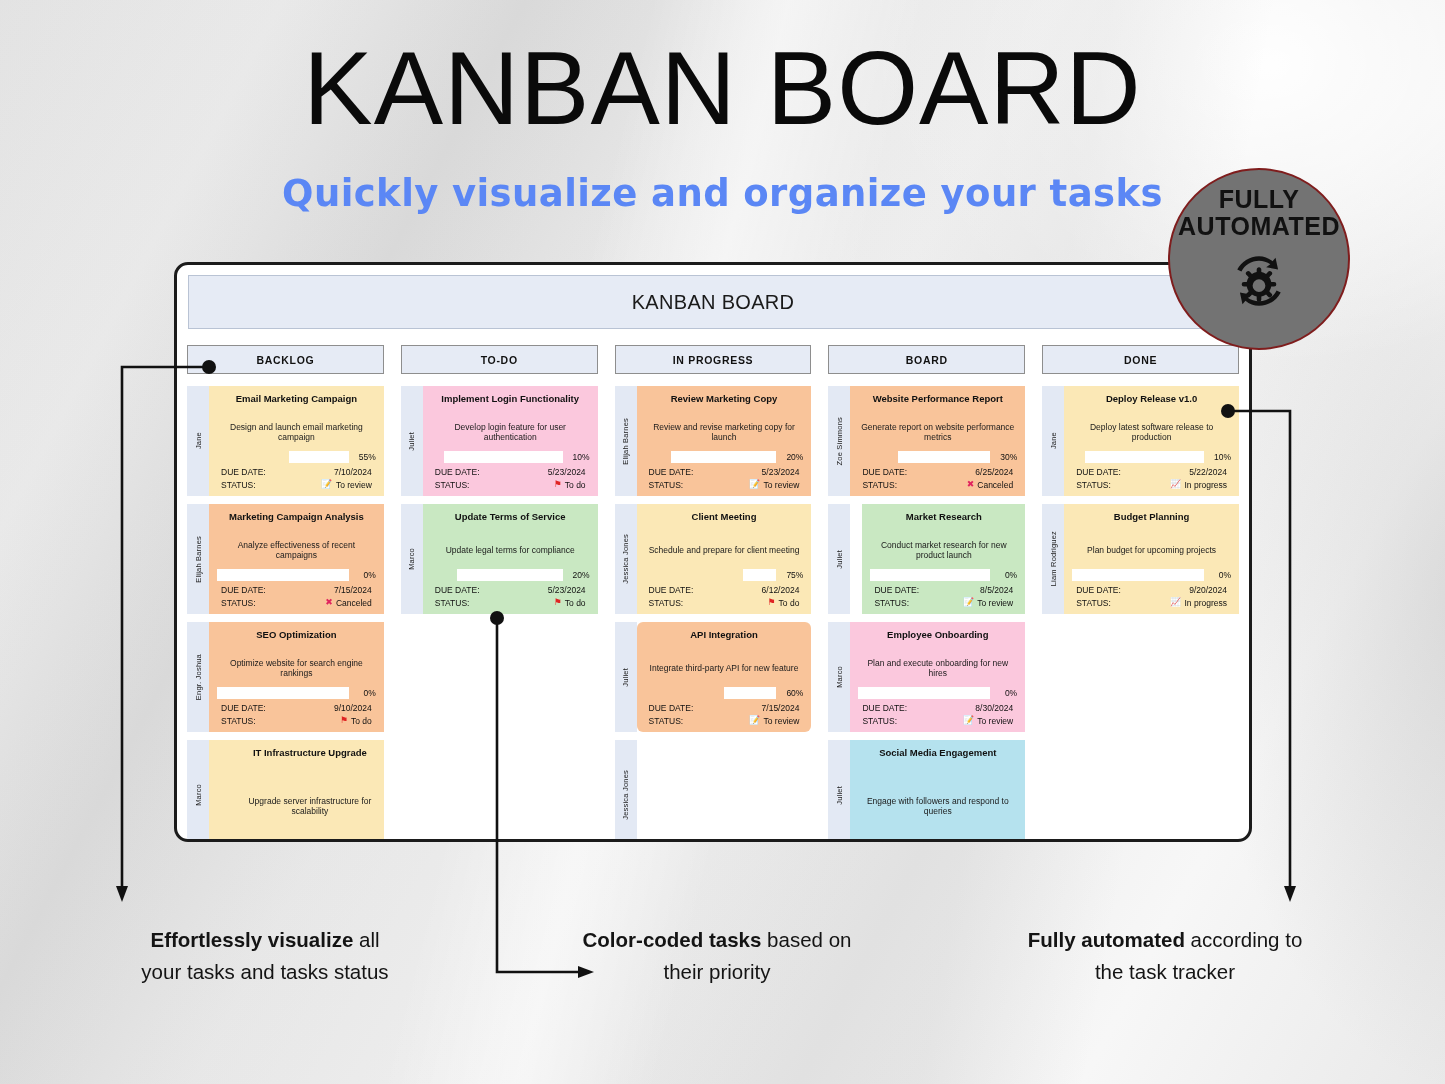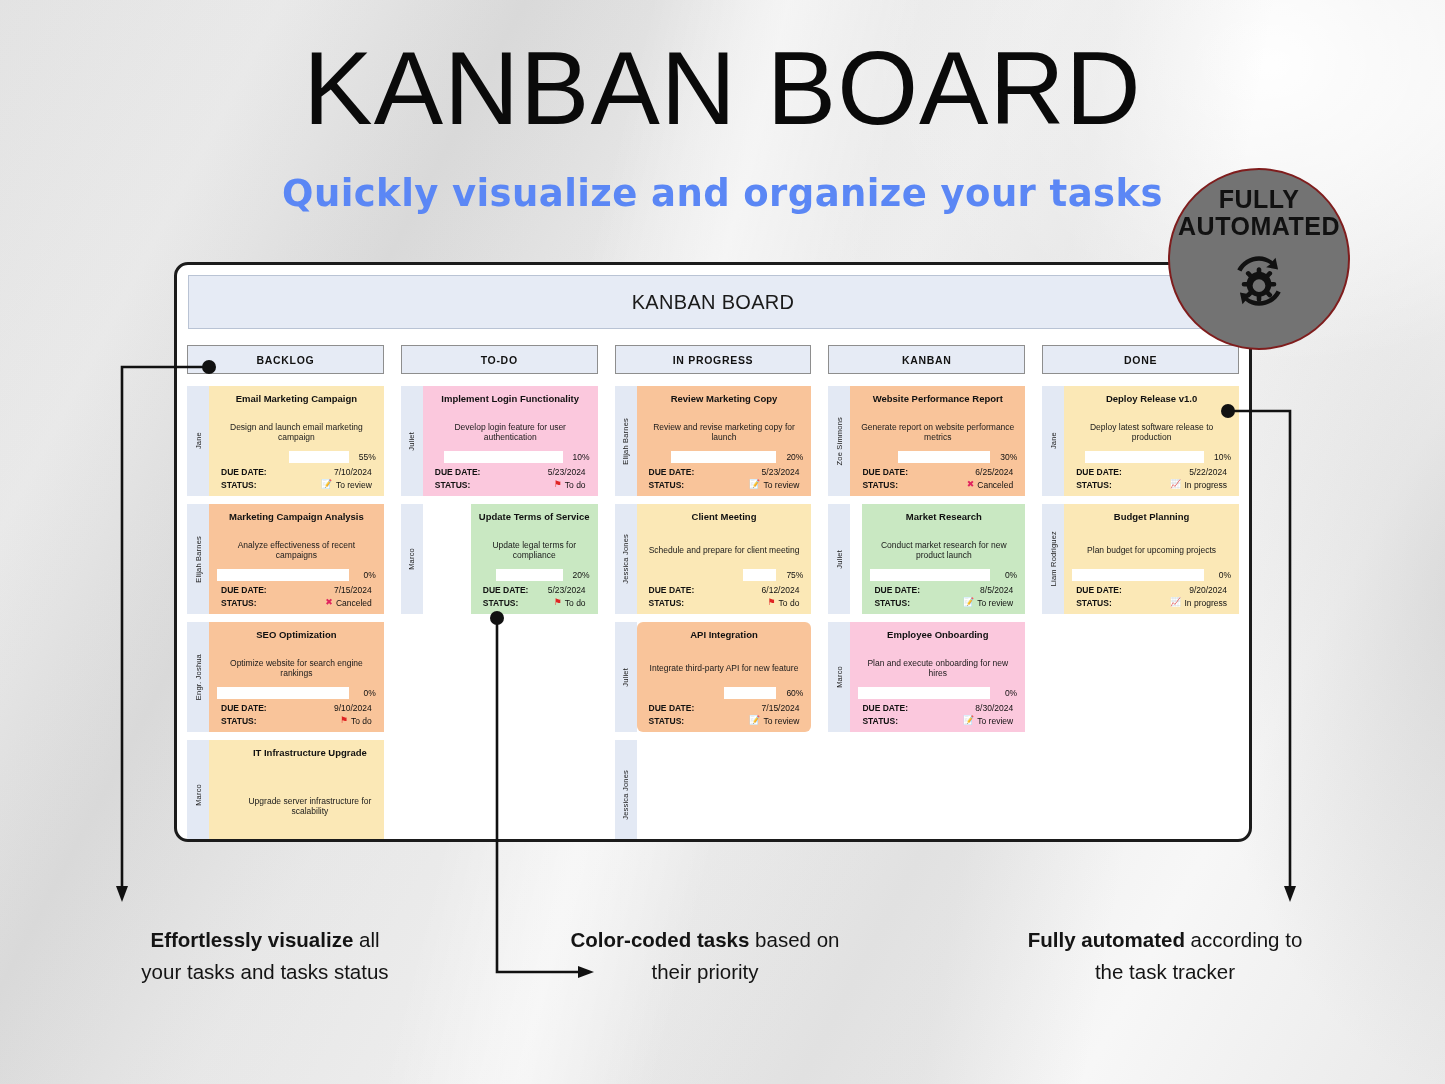--- a/index.html
+++ b/index.html
@@ -52,21 +52,21 @@
     white-space:nowrap;letter-spacing:.2px;}
   .body{flex:1;padding:7px 8px 5px 8px;display:flex;flex-direction:column;box-sizing:border-box;}
   .c-title{font-size:9.5px;font-weight:bold;text-align:center;color:#111;line-height:1.2;}
   .c-desc{font-size:8.5px;text-align:center;color:#1a1a1a;line-height:1.25;margin-top:9px;flex:1;
     display:flex;align-items:center;justify-content:center;padding:0 2px;}
   .prow{display:flex;align-items:center;gap:5px;margin-bottom:3px;}
   .pbar{flex:1;height:12px;background:#fff;position:relative;overflow:hidden;}
   .pfill{position:absolute;left:0;top:0;bottom:0;}
   .ppct{font-size:8.5px;color:#111;min-width:22px;text-align:right;}
   .mrow{display:flex;justify-content:space-between;font-size:8.5px;color:#111;line-height:1.45;padding:0 4px;}
-  .mrow .lbl{font-weight:700;}
+  .mrow .lbl{font-weight:400;}
   .mrow .val{display:flex;align-items:center;gap:3px;}
   .ic{font-size:9px;line-height:1;}
 
   
   .ann{position:absolute;inset:0;pointer-events:none;z-index:30;}
   .cap{position:absolute;text-align:center;font-size:20.5px;color:#141414;line-height:1.55;
        font-family:"Liberation Sans", sans-serif;}
   .cap b{font-weight:bold;}
 </style>
 </head>
@@ -211,21 +211,21 @@
                     <span class="ic" style="color: rgb(224, 36, 36);">⚑</span>
                     <span>To do</span>
                   </span>
                 </div>
               </div>
             </div>
             <div class="card">
               <div class="owner">
                 <span>Marco</span>
               </div>
-              <div class="body" style="background: rgb(201, 232, 194); margin-left: 48px;">
+              <div class="body" style="background: rgb(201, 232, 194);">
                 <div class="c-title">Update Terms of Service</div>
                 <div class="c-desc">Update legal terms for compliance</div>
                 <div class="prow">
                   <div class="pbar">
                     <div class="pfill" style="width: 20%; background: rgb(201, 232, 194);"></div>
                   </div>
                   <div class="ppct">20%</div>
                 </div>
                 <div class="mrow">
                   <span class="lbl">DUE DATE:</span>
@@ -324,21 +324,21 @@
               </div>
             </div>
             <div class="card">
               <div class="owner">
                 <span>Jessica Jones</span>
               </div>
             </div>
           </div>
         </div>
         <div class="col">
-          <div class="col-head">KANBAN</div>
+          <div class="col-head">BOARD</div>
           <div class="cards">
             <div class="card">
               <div class="owner">
                 <span>Zoe Simmons</span>
               </div>
               <div class="body" style="background: rgb(249, 196, 154);">
                 <div class="c-title">Website Performance Report</div>
                 <div class="c-desc">Generate report on website performance metrics</div>
                 <div class="prow">
                   <div class="pbar">
@@ -402,20 +402,29 @@
                   <span class="lbl">DUE DATE:</span>
                   <span class="val">8/30/2024</span>
                 </div>
                 <div class="mrow">
                   <span class="lbl">STATUS:</span>
                   <span class="val">
                     <span class="ic" style="color: rgb(232, 134, 42);">📝</span>
                     <span>To review</span>
                   </span>
                 </div>
+              </div>
+            </div>
+            <div class="card">
+              <div class="owner">
+                <span>Juliet</span>
+              </div>
+              <div class="body" style="background: rgb(181, 226, 238);">
+                <div class="c-title">Social Media Engagement</div>
+                <div class="c-desc">Engage with followers and respond to queries</div>
               </div>
             </div>
           </div>
         </div>
         <div class="col">
           <div class="col-head">DONE</div>
           <div class="cards">
             <div class="card">
               <div class="owner">
                 <span>Jane</span>
@@ -487,20 +496,20 @@
     <polygon points="122,902 116,886 128,886"></polygon>
     <polygon points="594,972 578,966 578,978"></polygon>
     <polygon points="1290,902 1284,886 1296,886"></polygon>
   </g>
 </svg>
 
 <div class="cap" style="left:60px;top:924px;width:410px">
   <b>Effortlessly visualize</b><span> all</span><br>
   <span>your tasks and tasks status</span>
 </div>
-<div class="cap" style="left:500px;top:924px;width:410px">
+<div class="cap" style="left:512px;top:924px;width:410px">
   <b>Color-coded tasks</b><span> based on</span><br>
   <span>their priority</span>
 </div>
 <div class="cap" style="left:955px;top:924px;width:420px">
   <b>Fully automated</b><span> according to</span><br>
   <span>the task tracker</span>
 </div>
 
 </body></html>

